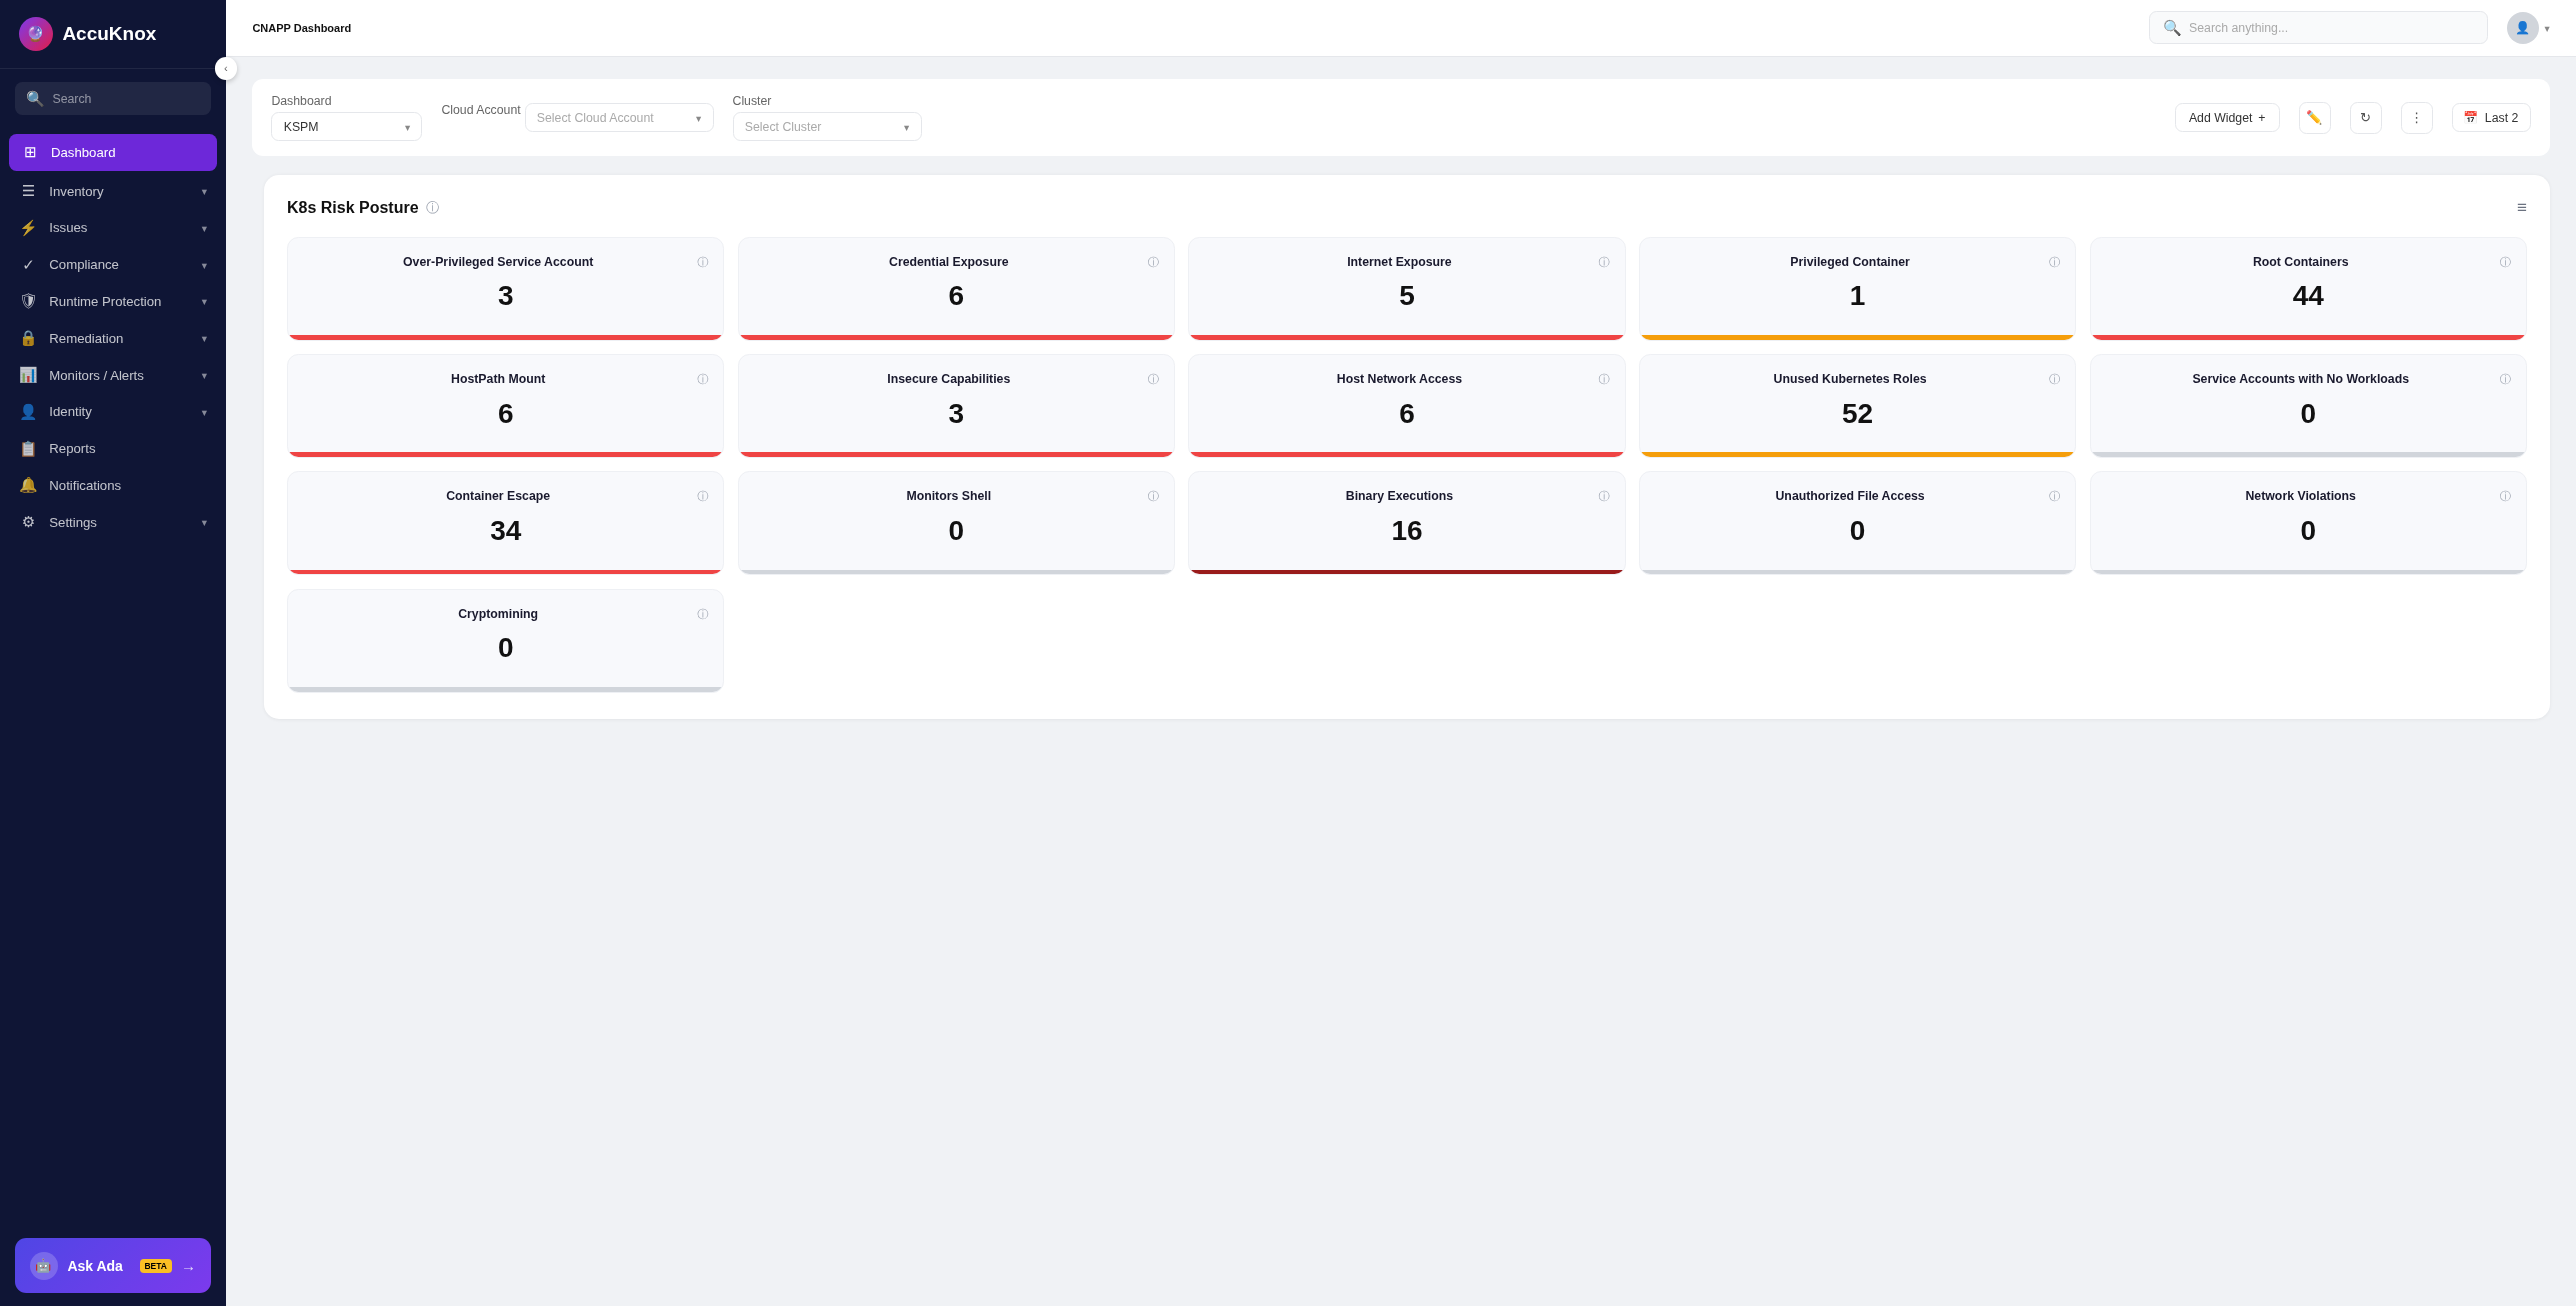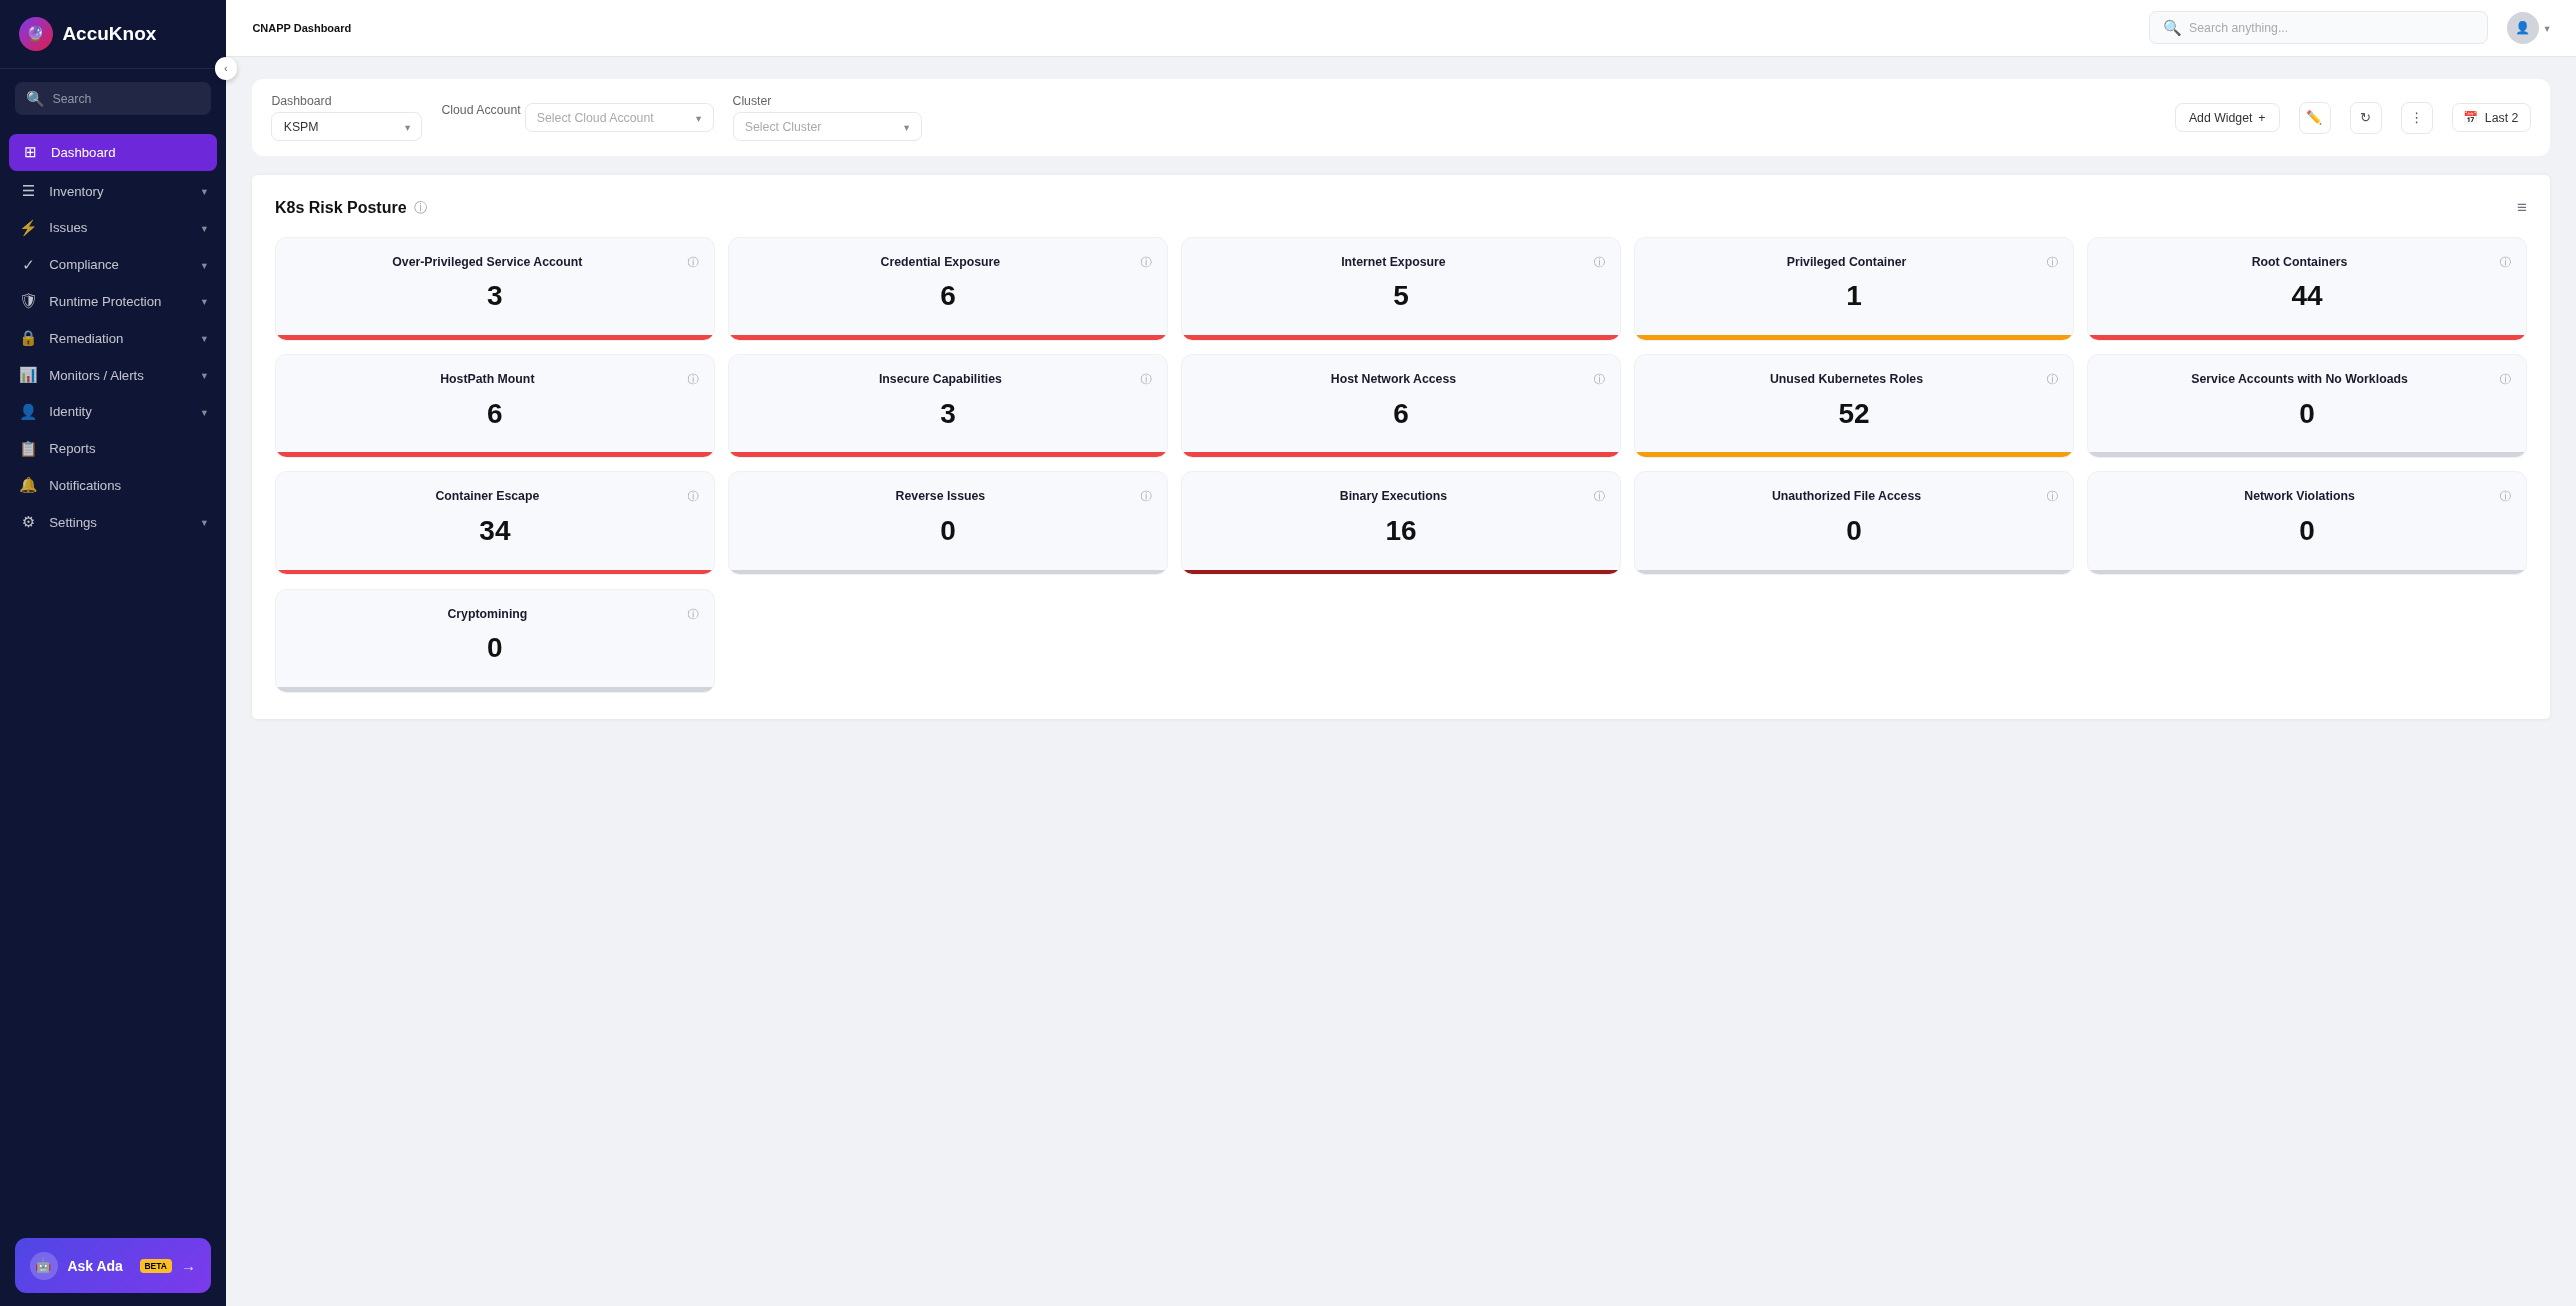--- a/index.html
+++ b/index.html
@@ -117,23 +117,24 @@
       display: flex; align-items: center; gap: 5.7px;
       border: 0.9px solid #e5e7eb; border-radius: 7.5px;
       padding: 6.6px 13.2px; font-size: 12.3px; cursor: pointer;
       background: #fff; color: #333; margin-left: auto;
     }
     .icon-btn { width: 32px; height: 32px; border: 0.9px solid #e5e7eb; border-radius: 7.5px; background: #fff; display: flex; align-items: center; justify-content: center; cursor: pointer; font-size: 13.2px; color: #555; }
     .date-btn { display: flex; align-items: center; gap: 5.7px; border: 0.9px solid #e5e7eb; border-radius: 7.5px; padding: 6.6px 11.3px; font-size: 12.3px; cursor: pointer; background: #fff; color: #333; }
 
     
     .widget-section {
-      background: #fff; border-radius: 5px; padding: 22.6px 22.6px 26.4px;
+      background: #fff; border-radius: 15px; padding: 22.6px 22.6px 26.4px;
       box-shadow: 0 0.9px 3.8px rgba(0,0,0,0.06);
       margin-bottom: 22.6px;
+      margin-left: 12px;
     }
     .widget-header { display: flex; align-items: center; gap: 7.5px; margin-bottom: 19px; }
     .widget-title { font-size: 16px; font-weight: 700; color: #111; }
     .info-icon { color: #9ca3af; font-size: 13.2px; cursor: pointer; }
     .widget-header-right { margin-left: auto; display: flex; align-items: center; }
     .filter-lines-icon { font-size: 17px; color: #6b7280; cursor: pointer; }
 
     
     .risk-grid {
       display: grid;
@@ -395,21 +396,21 @@
             <div class="risk-card">
       <div class="risk-card-header">
         <span class="risk-card-title">Container Escape</span>
         <span class="risk-card-info info-icon">ⓘ</span>
       </div>
       <div class="risk-card-value">34</div>
       <div class="risk-card-bar bar-red"></div>
     </div>
             <div class="risk-card">
       <div class="risk-card-header">
-        <span class="risk-card-title">Reverse Issues</span>
+        <span class="risk-card-title">Monitors Shell</span>
         <span class="risk-card-info info-icon">ⓘ</span>
       </div>
       <div class="risk-card-value">0</div>
       <div class="risk-card-bar bar-gray"></div>
     </div>
             <div class="risk-card">
       <div class="risk-card-header">
         <span class="risk-card-title">Binary Executions</span>
         <span class="risk-card-info info-icon">ⓘ</span>
       </div>

